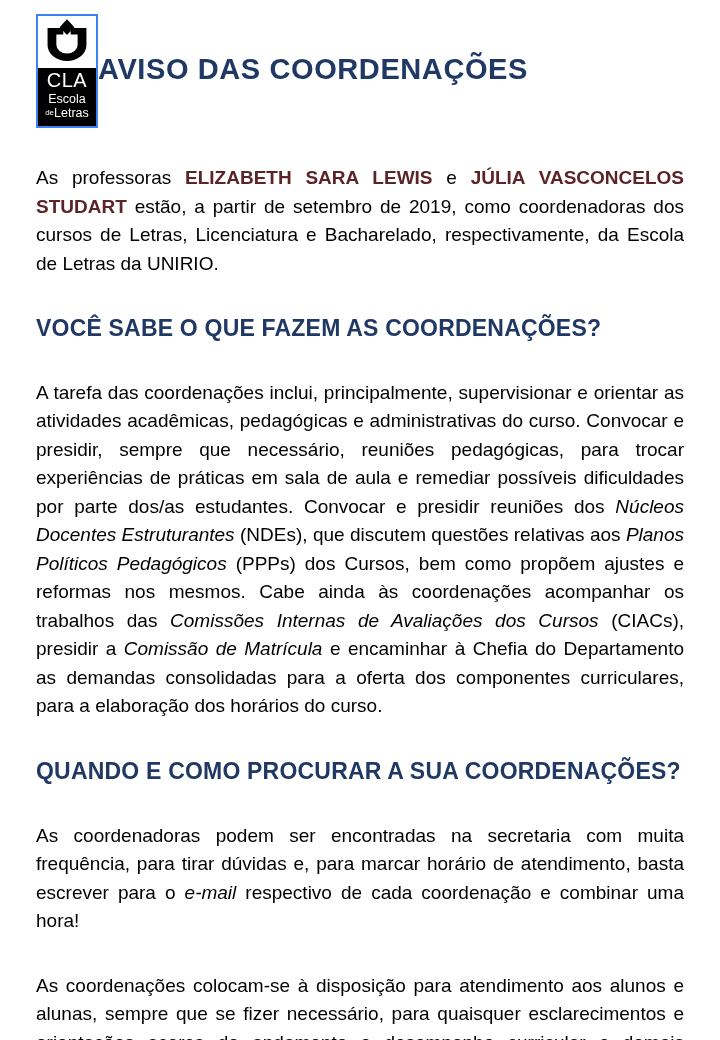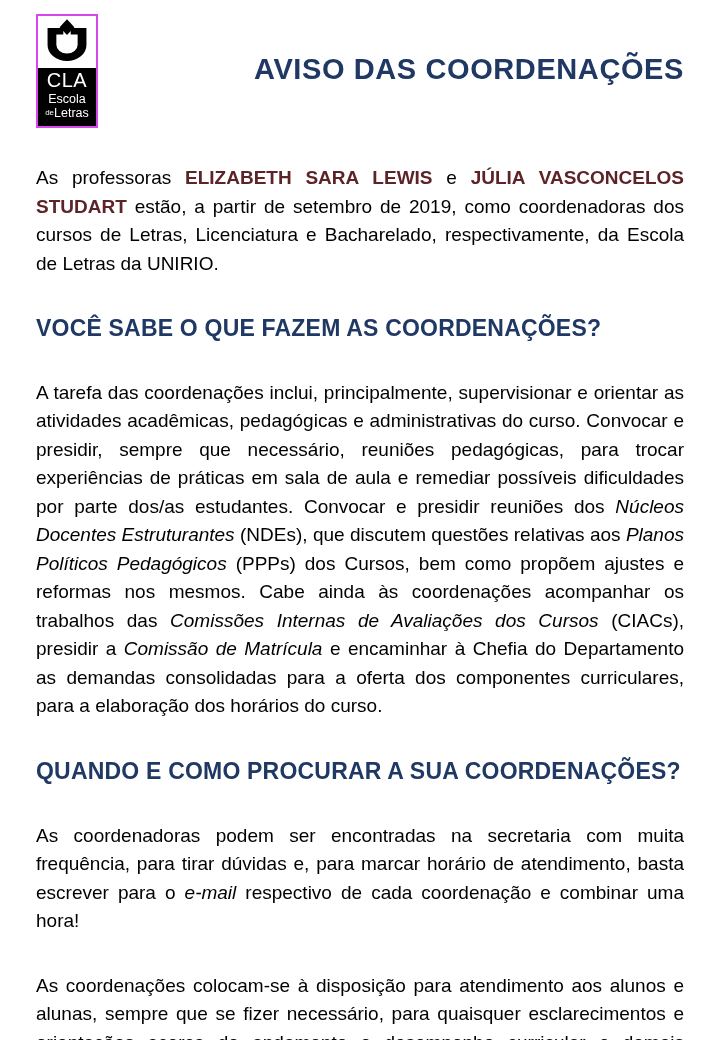--- a/index.html
+++ b/index.html
@@ -8,28 +8,28 @@
   }
   *{box-sizing:border-box;}
   html,body{margin:0;padding:0;background:#888;}
   .page{
     width:720px;height:1040px;margin:0 auto;background:var(--background);
     padding:14px 36px 0 36px;overflow:hidden;
     font-family:"Liberation Sans",sans-serif;color:var(--text);
   }
   
   .header{display:flex;align-items:flex-start;}
-  .logo{flex:0 0 62px;width:62px;border:2px solid #d946ef;background:#7f1d1d;}
+  .logo{flex:0 0 62px;width:62px;border:2px solid #3b82f6;background:#7f1d1d;}
   .logo-top{height:52px;display:flex;align-items:center;justify-content:center;background:#fff;}
   .logo-bottom{background:#000;color:#fff;text-align:center;padding:1px 0 6px;}
   .logo-acronym{font-size:20px;line-height:1.15;letter-spacing:.5px;}
   .logo-line{font-size:12.5px;line-height:1.12;}
   .logo-de{font-size:8px;vertical-align:2px;}
   .title{
-    flex:1;margin:40px 0 0;text-align:right;
+    flex:1;margin:40px 0 0;text-align:left;
     font-size:29px;font-weight:bold;letter-spacing:.6px;line-height:1.1;
     color:var(--title);
   }
   
   .body-par{
     margin:36px 0;text-align:justify;
     font-size:19px;line-height:1.5;
   }
   .section-heading{
     margin:25px 0 20px;font-size:23px;font-weight:bold;

